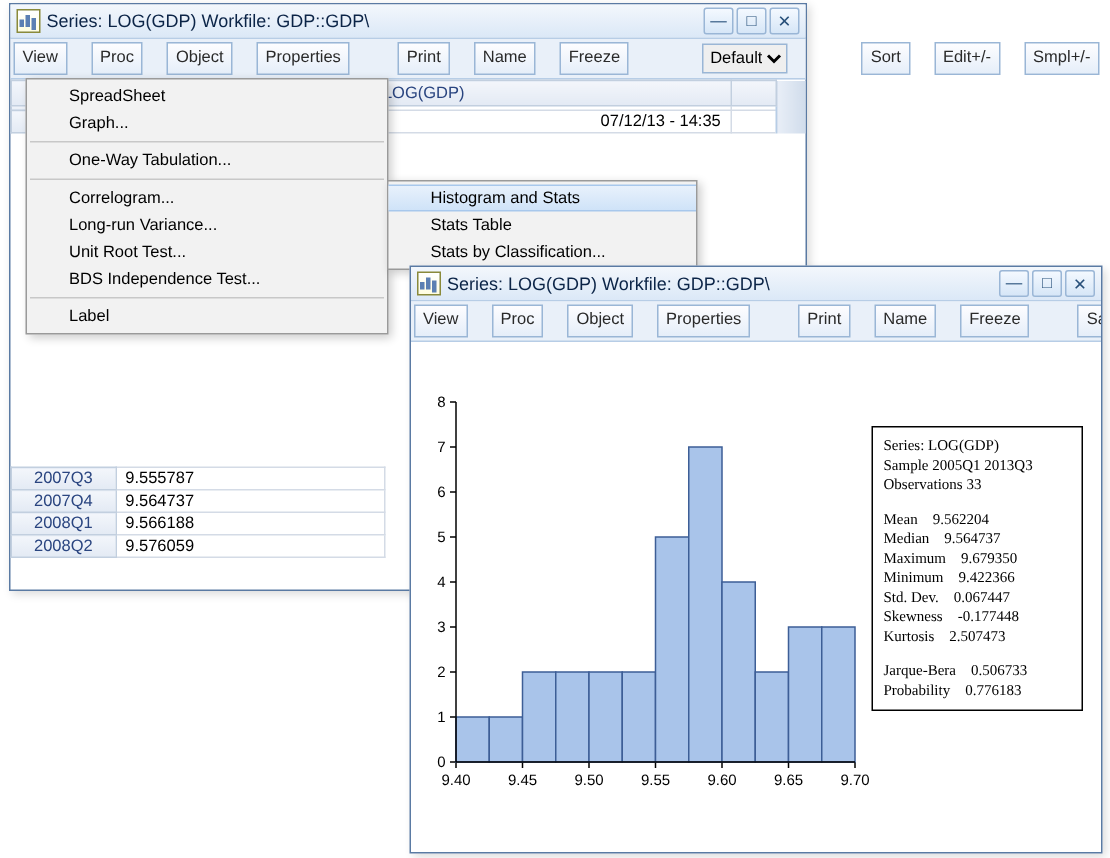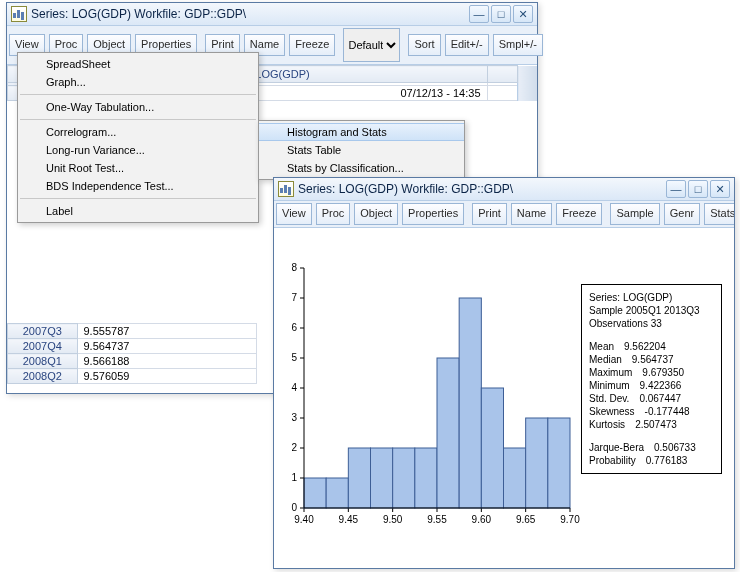--- a/index.html
+++ b/index.html
@@ -4,33 +4,33 @@
 <style>
   body{margin:0;font-family:"Segoe UI",Tahoma,sans-serif;font-size:11px;background:#fff;width:740px;height:572px;position:relative;overflow:hidden;color:#000}
   .window{position:absolute;border:1px solid #5a7aa3;background:#fff;box-shadow:2px 2px 6px rgba(0,0,0,.15)}
   .titlebar{background:linear-gradient(#f3f7fc,#dbe8f7);border-bottom:1px solid #b7cde6;display:flex;align-items:center;height:22px;padding:0 4px}
   .title-icon{width:14px;height:14px;border:1px solid #8a8a3a;background:linear-gradient(#fff,#fffde0);margin-right:4px;position:relative}
   .title-icon::before{content:"";position:absolute;left:1px;top:6px;width:3px;height:5px;background:#5b7fb3}
   .title-icon::after{content:"";position:absolute;left:5px;top:3px;width:3px;height:8px;background:#5b7fb3;box-shadow:4px 2px 0 0 #5b7fb3}
   .title-text{flex:1;font-size:12px;color:#0b2447}
   .winbtns{display:flex;gap:2px}
   .winbtn{width:18px;height:16px;border:1px solid #9ab6d6;background:linear-gradient(#f4f9ff,#d6e6f7);display:flex;align-items:center;justify-content:center;font-size:11px;color:#28507a;border-radius:2px}
-  .toolbar{display:flex;flex-wrap:nowrap;border-bottom:1px solid #b7cde6;background:#e9f0f9;padding:2px;gap:4px;align-items:center}
+  .toolbar{display:flex;flex-wrap:nowrap;border-bottom:1px solid #b7cde6;background:#e9f0f9;padding:2px;gap:16px;align-items:center}
   .tbtn{border:1px solid #9ab6d6;background:linear-gradient(#fdfdff,#e5eef9);padding:1px 5px;font-size:11px;color:#2a2a2a;white-space:nowrap;height:18px;line-height:16px}
-  .tsel{height:34px;font-size:11px;border:1px solid #9ab6d6;margin:0 0}
+  .tsel{height:20px;font-size:11px;border:1px solid #9ab6d6;margin:0 17px}
   .content{position:relative}
   .colhdr{background:linear-gradient(#f3f6fb,#e3eaf4);border:1px solid #c2cfdf;text-align:center;font-size:11px;color:#2a4580;padding:2px 4px}
   .rowhdr{background:linear-gradient(#f3f6fb,#e3eaf4);border:1px solid #c2cfdf;text-align:center;font-size:11px;color:#2a4580;padding:1px 4px;width:58px}
   .cell{border:1px solid #d4dbe6;padding:1px 6px;text-align:left;font-size:11px;background:#fff}
   .menu{position:absolute;background:#f2f2f2;border:1px solid #9a9a9a;box-shadow:2px 2px 6px rgba(0,0,0,.2);padding:2px 0}
   .menu-item{padding:3px 26px 3px 28px;font-size:11px;white-space:nowrap;position:relative}
   .menu-item.hover{background:linear-gradient(#e8f1fc,#cfe3f8);border-top:1px solid #a8c8ec;border-bottom:1px solid #a8c8ec;padding-top:2px;padding-bottom:2px}
   .menu-item .arrow{position:absolute;right:8px;top:4px;font-size:10px;color:#333}
   .menu-sep{height:1px;background:#c8c8c8;margin:3px 2px}
-  .statsbox{position:absolute;border:1px solid #000;background:#fff;padding:6px 7px;font-family:Liberation Sans, sans-serif;font-size:10px;line-height:13px}
+  .statsbox{position:absolute;border:1px solid #000;background:#fff;padding:6px 7px;font-family:Liberation Serif, serif;font-size:10px;line-height:13px}
   .statrow{display:flex;gap:10px}
   svg text{font-family:Arial,sans-serif}
 </style>
 </head>
 <body>
 
 <div class="window" style="left:6px;top:2px;width:530px;height:390px">
   <div class="titlebar">
     <div class="title-icon"></div>
     <div class="title-text">Series: LOG(GDP)   Workfile: GDP::GDP\</div>

